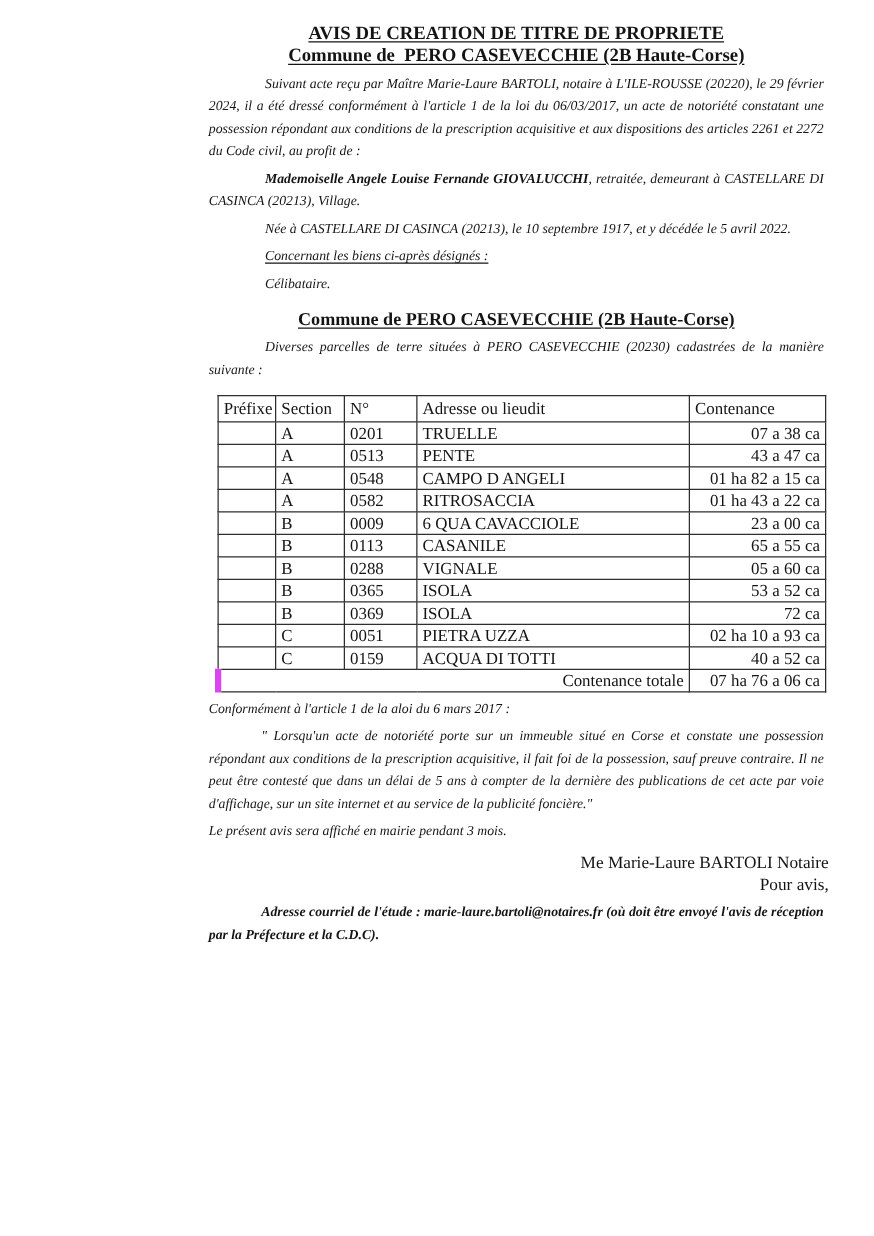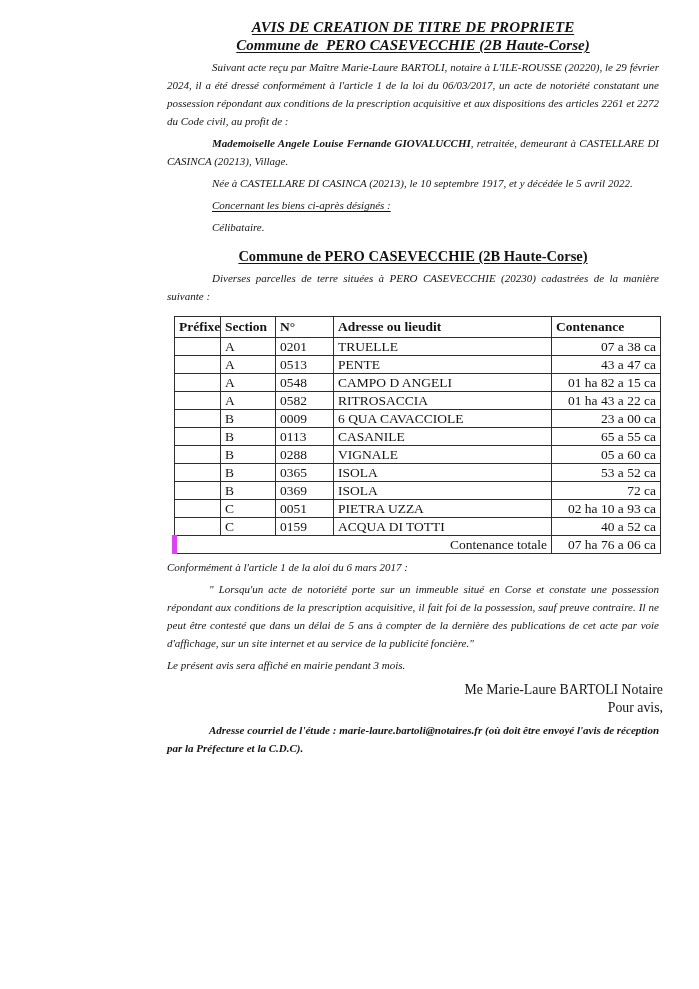--- a/index.html
+++ b/index.html
@@ -25,21 +25,20 @@
     margin-top: 18px;
     text-align: center;
   }
   .title {
     font-weight: bold;
     font-size: 15px;
     line-height: 18px;
     text-decoration: underline;
     text-underline-offset: 2px;
     white-space: pre-wrap;
-    font-style: italic;
   }
   p.body {
     margin: 4px;
     font-size: 11px;
     line-height: 18px;
     text-align: justify;
     font-style: italic;
   }
   .ind { text-indent: 45px; }
   .mt-p1 { margin-top: 16px; }
@@ -68,21 +67,21 @@
     table-layout: fixed;
     width: 486px;
     font-size: 13.5px;
   }
   table.parcels th, table.parcels td {
     border: 1px solid #2e2e2e;
     overflow: hidden;
     white-space: nowrap;
   }
   table.parcels th {
-    font-weight: bold;
+    font-weight: normal;
     text-align: left;
     padding: 2px 4px;
     height: 16px;
     line-height: 16px;
   }
   table.parcels td {
     padding: 0 4px;
     height: 17px;
     line-height: 16px;
     text-align: left;

